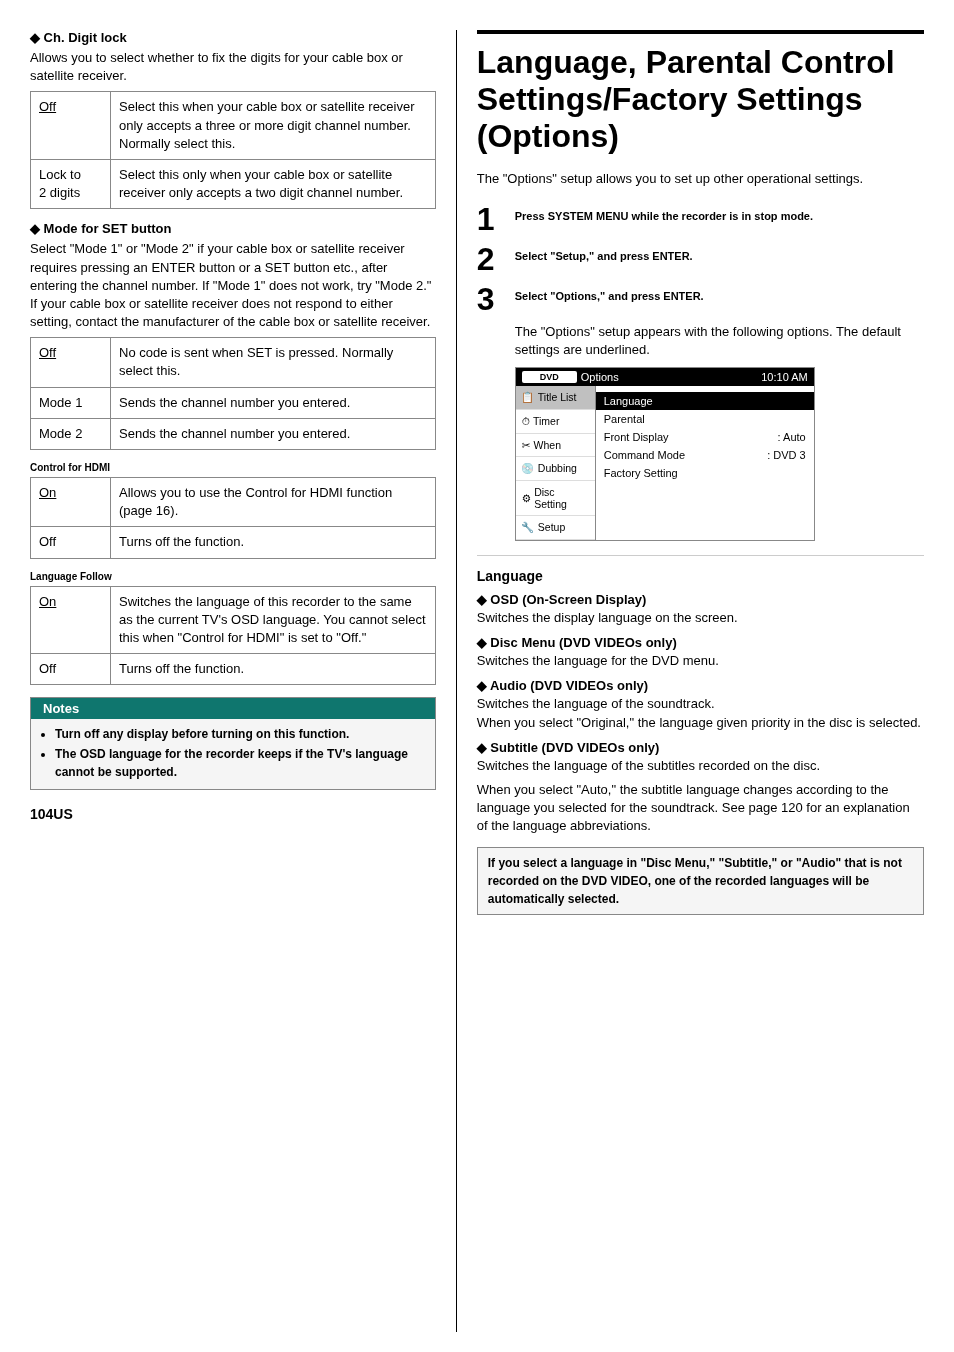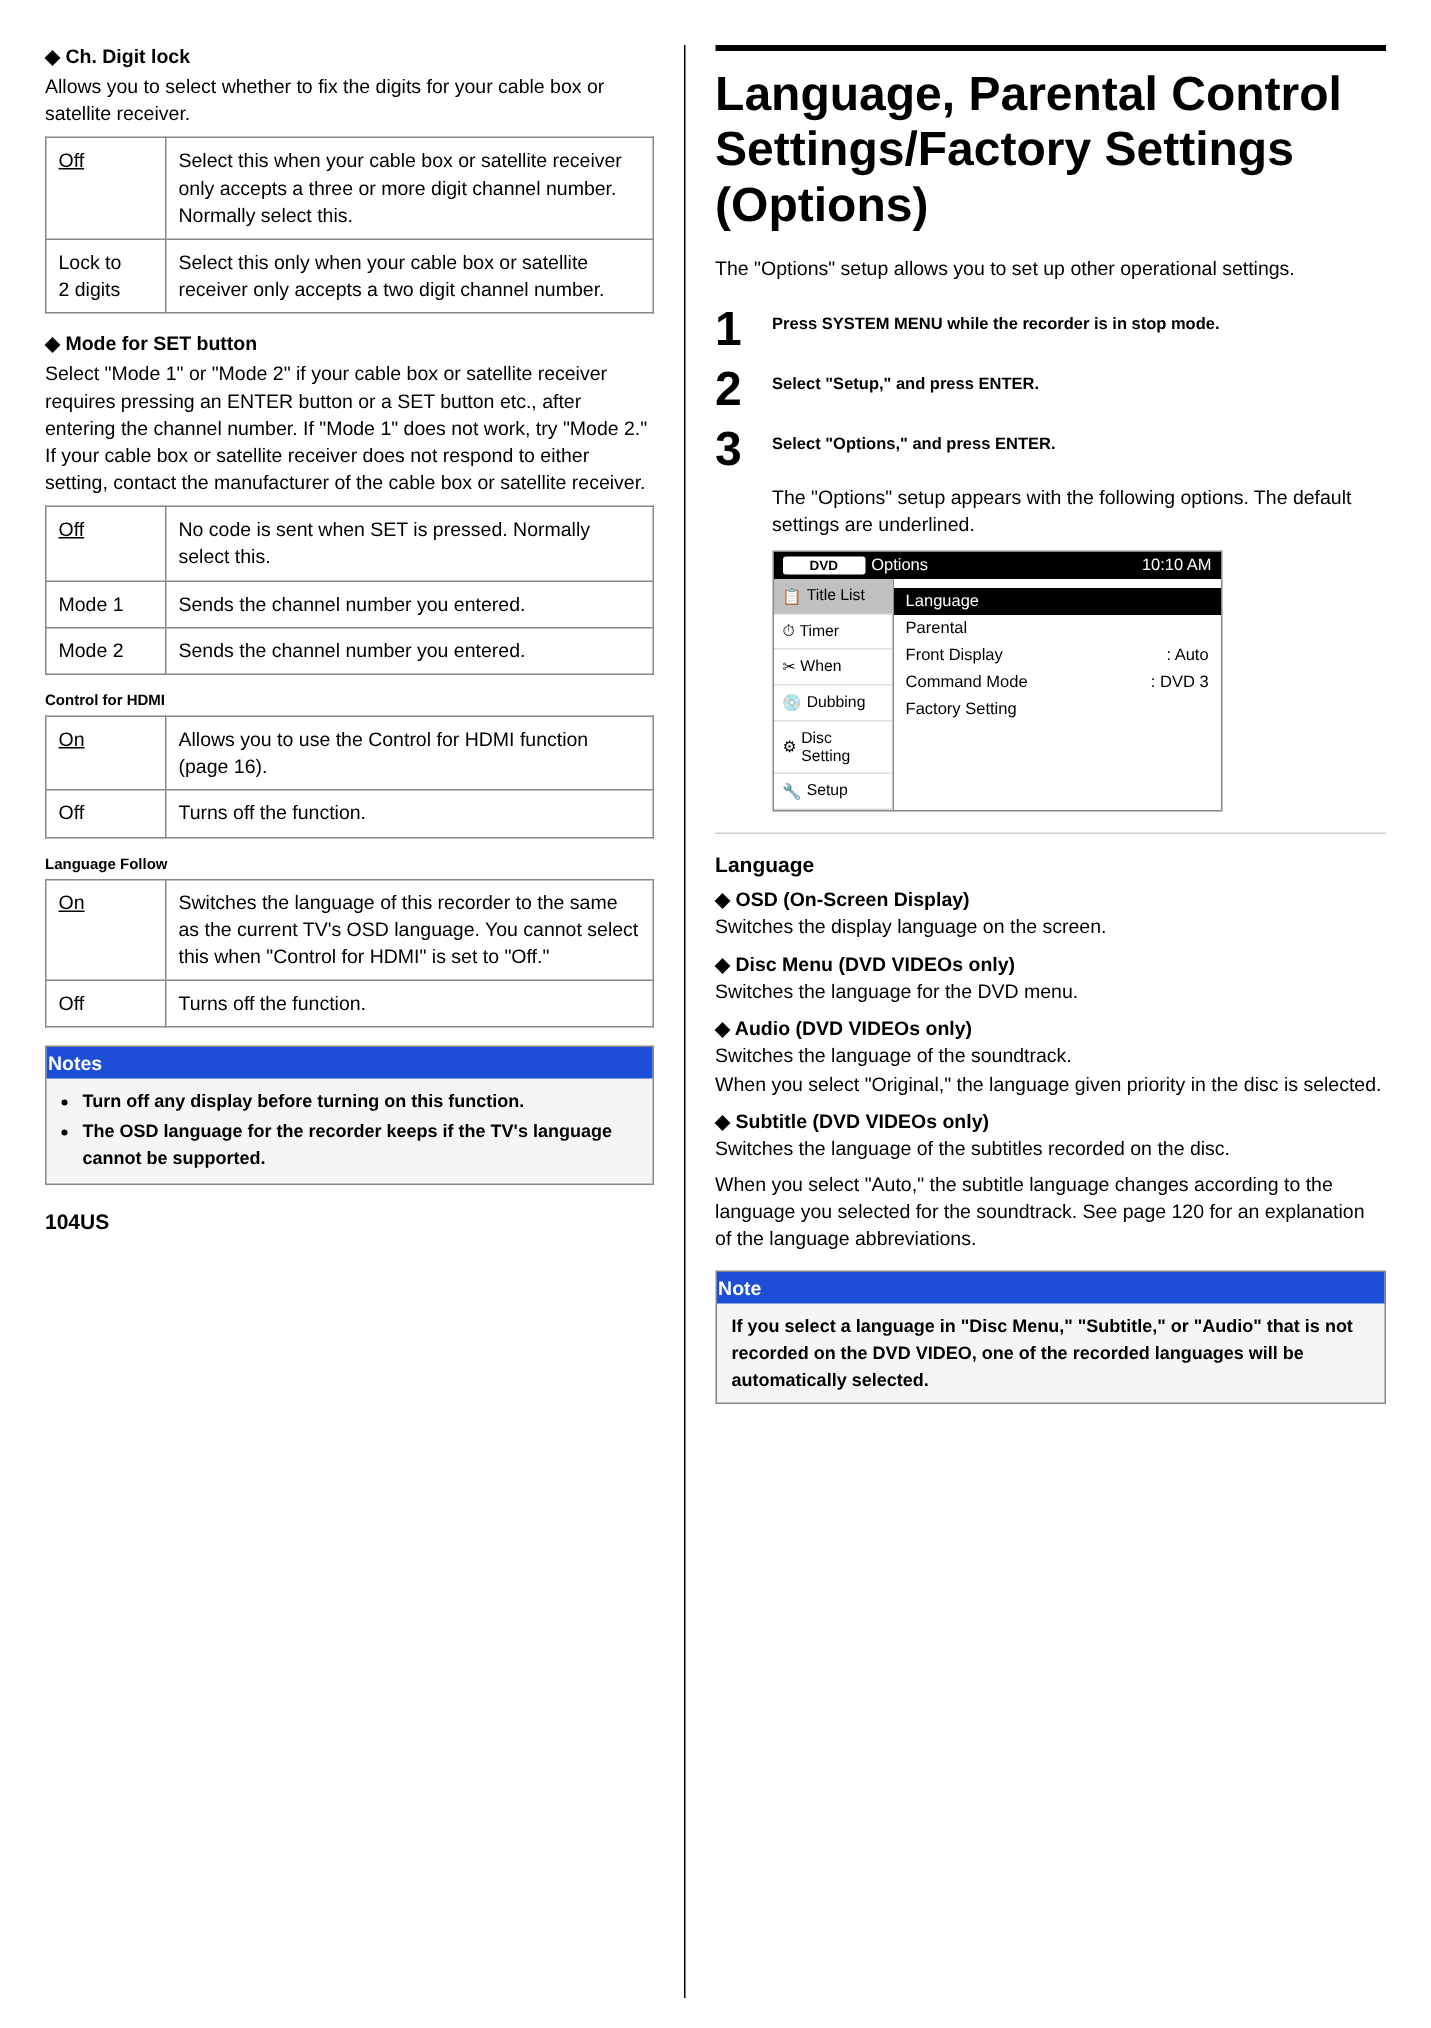--- a/index.html
+++ b/index.html
@@ -181,25 +181,25 @@
     .subsection-title::before {
       content: "◆ ";
     }
     
     .notes-box {
       border: 1px solid #888;
       margin: 12px 0;
       background: #f5f5f5;
     }
     .notes-header {
-      background: #1d4ed8;
+      background: #0f766e;
       color: #fff;
       font-weight: bold;
       font-size: 13px;
-      padding: 3px 1px;
+      padding: 3px 12px;
     }
     .notes-content {
       padding: 6px 10px;
       font-size: 12px;
       line-height: 1.5;
       font-weight: bold;
     }
     .notes-content li {
       margin-left: 14px;
       margin-bottom: 2px;
@@ -414,20 +414,19 @@
       </div>
 
       <div>
         <div class="subsection-title">Subtitle (DVD VIDEOs only)</div>
         <p>Switches the language of the subtitles recorded on the disc.</p>
         <p>When you select "Auto," the subtitle language changes according to the language you selected for the soundtrack. See page 120 for an explanation of the language abbreviations.</p>
       </div>
     </div>
 
     <div class="notes-box">
-      <div class="notes-header">Note</div>
       <div class="notes-content">
         <span>If you select a language in "Disc Menu," "Subtitle," or "Audio" that is not recorded on the DVD VIDEO, one of the recorded languages will be automatically selected.</span>
       </div>
     </div>
 
   </div>
 </div>
 
 </body></html>

